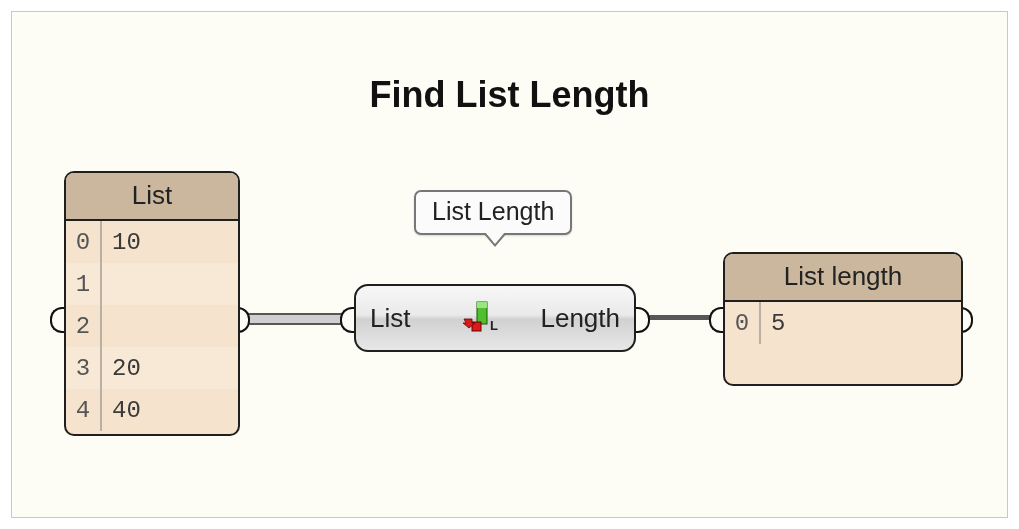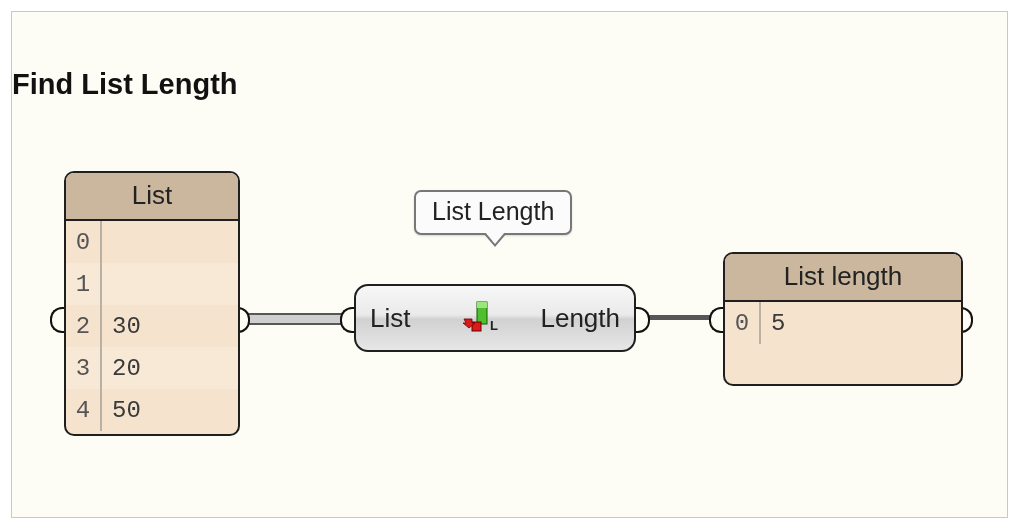--- a/index.html
+++ b/index.html
@@ -16,22 +16,23 @@
     top: 11px;
     width: 995px;
     height: 505px;
     border: 1px solid #c8c8c8;
     background: #fefdf5;
   }
   .title {
     position: absolute;
     left: 0;
     right: 0;
-    top: 56px;
-    font-size: 29px;
+    top: 62px;
+    text-align: center;
+    font-size: 36px;
     font-weight: 700;
     color: #111;
   }
 
   
   .wire {
     position: absolute;
     height: 8px;
     border-top: 2px solid #575757;
     border-bottom: 2px solid #575757;
@@ -177,39 +178,39 @@
   <div class="grip right" style="left:624px;"></div>
   <div class="grip left" style="left:697px;"></div>
   <div class="grip right" style="left:947px;"></div>
 
   <div class="panel" style="left:52px; top:159px; width:172px; height:261px;">
     <div class="hdr">List</div>
     <div class="rows" id="rows-in">
         <div class="row">
           <span class="idx">0</span>
           <span class="sep"></span>
+          <span class="val">10</span>
         </div>
         <div class="row">
           <span class="idx">1</span>
           <span class="sep"></span>
         </div>
         <div class="row">
           <span class="idx">2</span>
           <span class="sep"></span>
-          <span class="val">30</span>
         </div>
         <div class="row">
           <span class="idx">3</span>
           <span class="sep"></span>
           <span class="val">20</span>
         </div>
         <div class="row">
           <span class="idx">4</span>
           <span class="sep"></span>
-          <span class="val">50</span>
+          <span class="val">40</span>
         </div>
       </div>
   </div>
 
   <div class="capsule" style="left:342px; top:272px; width:282px; height:68px;">
     <span class="port-in">List</span>
     <span class="icon">
       <svg viewBox="0 0 36 36" width="36" height="36">
         <rect x="14" y="2" width="10" height="22" fill="#4fbf2f" stroke="#155a00" stroke-width="1"></rect>
         <rect x="14" y="2" width="10" height="6" fill="#9ae67e"></rect>

